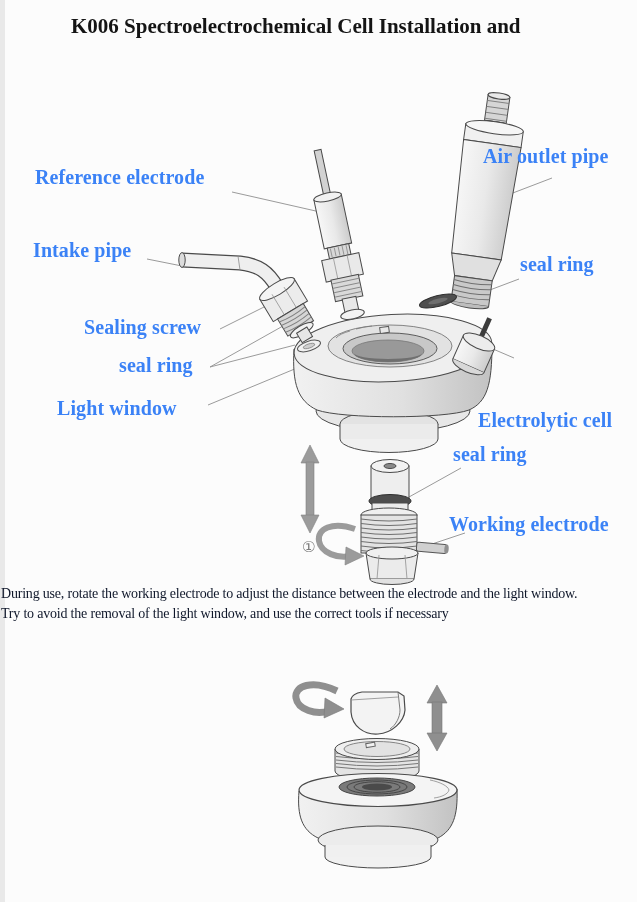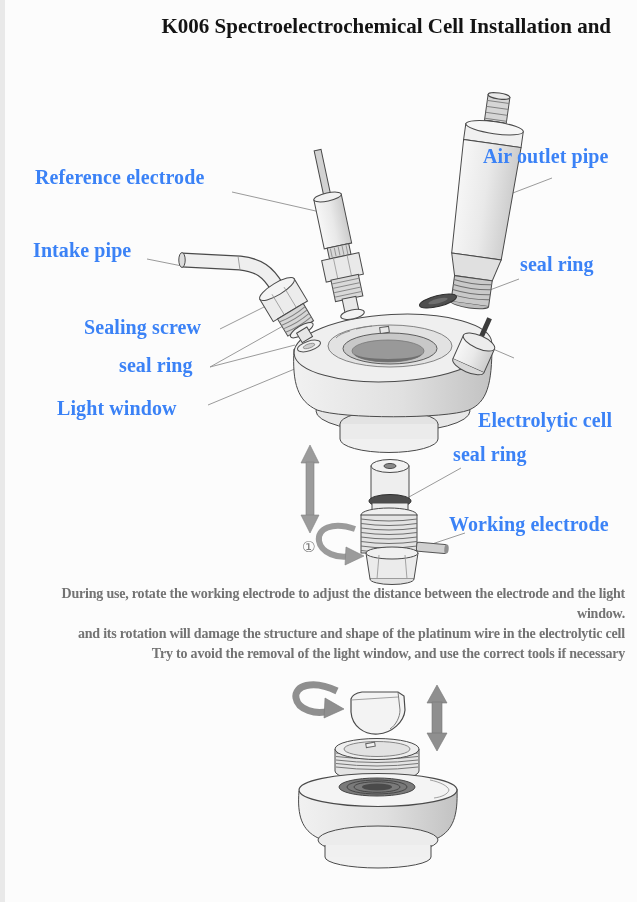--- a/index.html
+++ b/index.html
@@ -1,24 +1,24 @@
 <!DOCTYPE html>
 <html><head>
 <meta charset="utf-8">
 <style>
   html,body{margin:0;padding:0;background:#fcfcfc;}
   .page{position:relative;width:637px;height:902px;background:#fcfcfc;overflow:hidden;
-        font-family:"Liberation Serif","DejaVu Serif",serif;color:#1a1a1a;text-align:right;}
+        font-family:"Liberation Serif","DejaVu Serif",serif;color:#1a1a1a;}
   .edge-strip{position:absolute;left:0;top:0;width:5px;height:902px;background:#e9e9e9;}
   .title{position:absolute;left:71px;top:11px;width:540px;font-size:21px;font-weight:600;
          line-height:31px;color:#141414;}
   .lbl{position:absolute;font-size:20px;font-weight:600;color:#3b82f6;white-space:nowrap;
        letter-spacing:0.1px;}
-  .notes{position:absolute;left:15px;top:584px;width:610px;font-size:14px;font-weight:bold;
-         line-height:20px;color:#737373;letter-spacing:-0.2px;}
+  .notes{position:absolute;left:1px;top:584px;width:610px;font-size:14px;font-weight:normal;
+         line-height:20px;color:#0f172a;letter-spacing:-0.2px;}
   .step-marker{position:absolute;left:302px;top:538px;font-size:15px;color:#7c7c7c;
                font-family:"DejaVu Sans",sans-serif;}
   svg.art{position:absolute;left:0;top:0;}
 </style>
 </head>
 <body>
 
 <div class="page">
   <div class="edge-strip"></div>
 
@@ -259,16 +259,15 @@
   <div class="lbl" style="left:483px;top:145px">Air outlet pipe</div>
   <div class="lbl" style="left:520px;top:253px">seal ring</div>
   <div class="lbl" style="left:478px;top:409px">Electrolytic cell</div>
   <div class="lbl" style="left:453px;top:443px">seal ring</div>
   <div class="lbl" style="left:449px;top:513px">Working electrode</div>
 
   <div class="step-marker">①</div>
 
   <div class="notes">
     <div>During use, rotate the working electrode to adjust the distance between the electrode and the light window.</div>
-    <div>and its rotation will damage the structure and shape of the platinum wire in the electrolytic cell</div>
     <div>Try to avoid the removal of the light window, and use the correct tools if necessary</div>
   </div>
 </div>
 
 </body></html>

